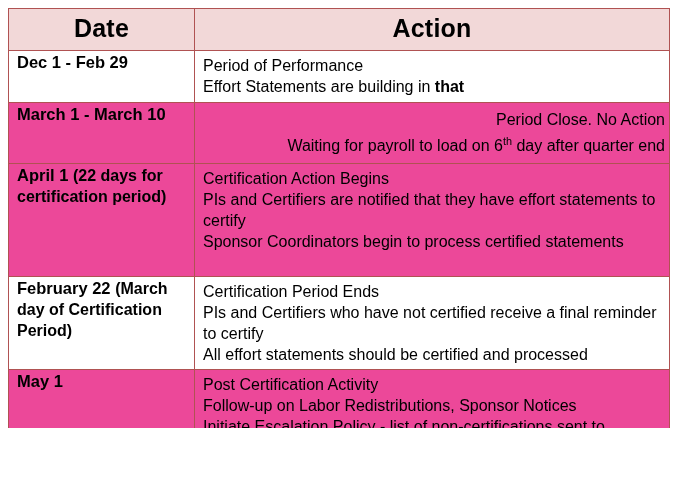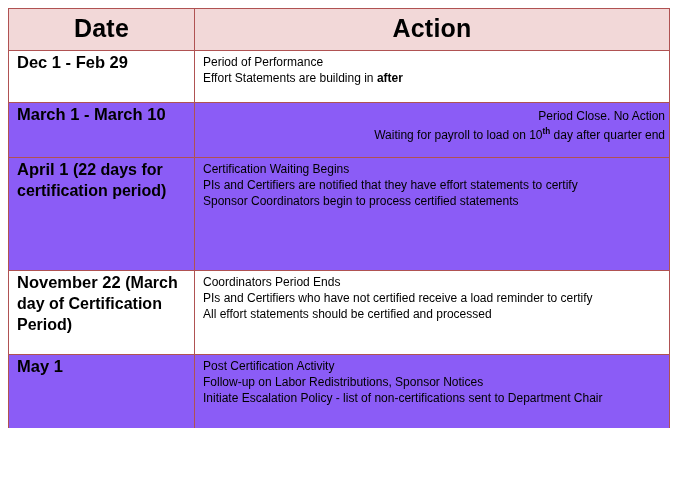--- a/index.html
+++ b/index.html
@@ -55,28 +55,28 @@
     background: inherit;
     padding: 1px 4px 4px 8px;
     font-size: 16.5px;
     font-weight: bold;
     line-height: 1.22;
   }
 
   td.action-cell {
     background: inherit;
     padding: 4px 4px 4px 8px;
-    font-size: 12px;
+    font-size: 16px;
     font-weight: normal;
     line-height: 1.32;
     margin-top: 36px;
   }
 
   tr.row-white td { background: #ffffff; }
-  tr.row-pink  td { background: #8b5cf6; }
+  tr.row-pink  td { background: #ec4899; }
 
   
   tr.r1 td { height: 52px; }
   tr.r2 td { height: 55px; }
   tr.r3 td { height: 51px; }
   tr.r4 td { height: 113px; }
   tr.r5 td { height: 84px; }
   tr.r6 td { height: 87px; }
 
   
@@ -90,21 +90,21 @@
 
   .line { display: block; white-space: nowrap; }
   .line.wrap { white-space: normal; }
 
   b.strong { font-weight: bold; }
 
   sup.ordinal {
     font-size: 0.68em;
     vertical-align: super;
     line-height: 0;
-    font-weight: bold;
+    font-weight: normal;
   }
 </style>
 </head>
 <body>
 
 <div id="page">
 
   <table class="schedule-table">
     <colgroup>
       <col class="col-date">
@@ -119,55 +119,55 @@
     </thead>
 
     <tbody>
 
       <tr class="row-white r1">
         <td class="date-cell">
           <span class="line">Dec 1 - Feb 29</span>
         </td>
         <td class="action-cell">
           <span class="line">Period of Performance</span>
-          <span class="line"><span>Effort Statements are building in </span><b class="strong">after</b></span>
+          <span class="line"><span>Effort Statements are building in </span><b class="strong">that</b></span>
         </td>
       </tr>
 
       <tr class="row-pink r2">
         <td class="date-cell">
           <span class="line">March 1 - March 10</span>
         </td>
         <td class="action-cell">
           <span class="line">Period Close. No Action</span>
-          <span class="line"><span>Waiting for payroll to load on 10</span><sup class="ordinal">th</sup><span> day after quarter end</span></span>
+          <span class="line"><span>Waiting for payroll to load on 6</span><sup class="ordinal">th</sup><span> day after quarter end</span></span>
         </td>
       </tr>
 
 
       <tr class="row-pink r4">
         <td class="date-cell">
           <span>April 1</span>
           <span class="date-note">(22 days for certification period)</span>
         </td>
         <td class="action-cell">
-          <span class="line">Certification Waiting Begins</span>
+          <span class="line">Certification Action Begins</span>
           <span class="line wrap">PIs and Certifiers are notified that they have effort statements to certify</span>
           <span class="line wrap">Sponsor Coordinators begin to process certified statements</span>
         </td>
       </tr>
 
       <tr class="row-white r5">
         <td class="date-cell">
-          <span>November 22</span>
+          <span>February 22</span>
           <span class="date-note">(March day of Certification Period)</span>
         </td>
         <td class="action-cell">
-          <span class="line">Coordinators Period Ends</span>
-          <span class="line wrap">PIs and Certifiers who have not certified receive a load reminder to certify</span>
+          <span class="line">Certification Period Ends</span>
+          <span class="line wrap">PIs and Certifiers who have not certified receive a final reminder to certify</span>
           <span class="line wrap">All effort statements should be certified and processed</span>
         </td>
       </tr>
 
       <tr class="row-pink r6">
         <td class="date-cell">
           <span class="line">May 1</span>
         </td>
         <td class="action-cell">
           <span class="line">Post Certification Activity</span>

